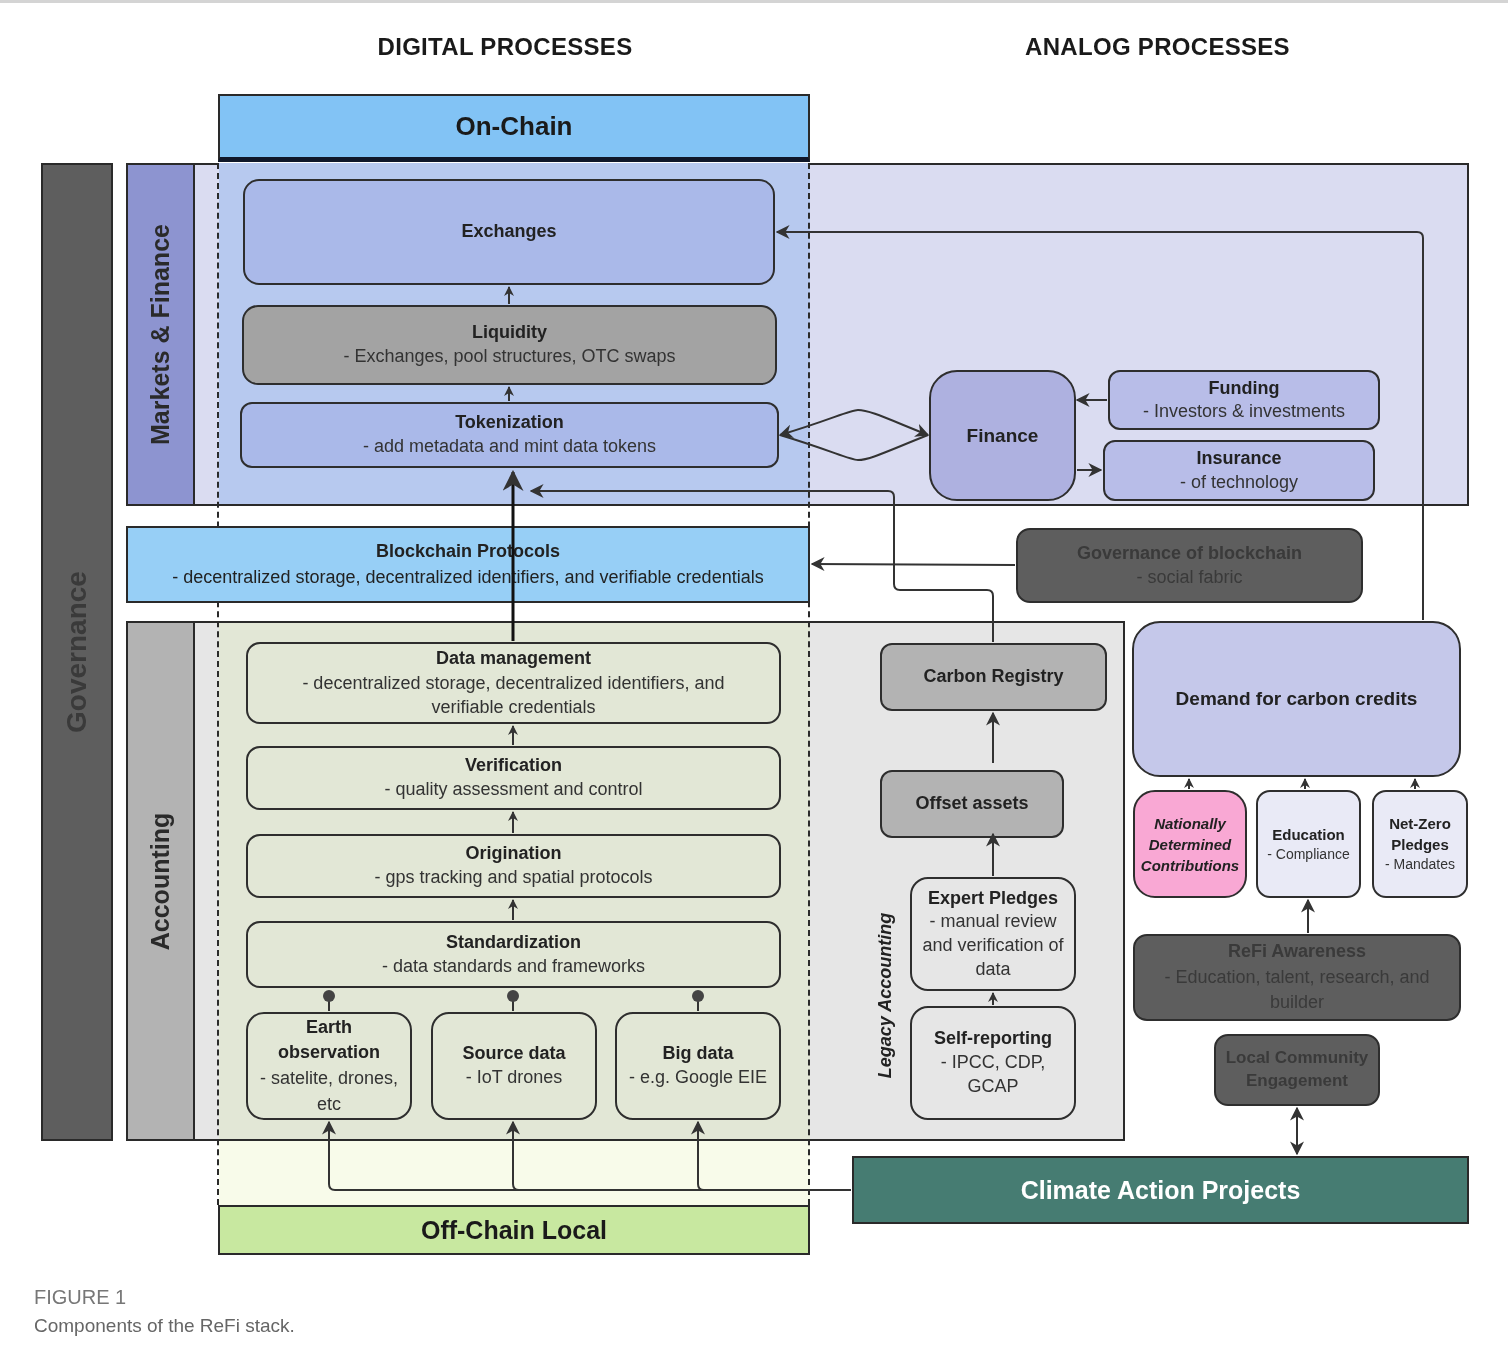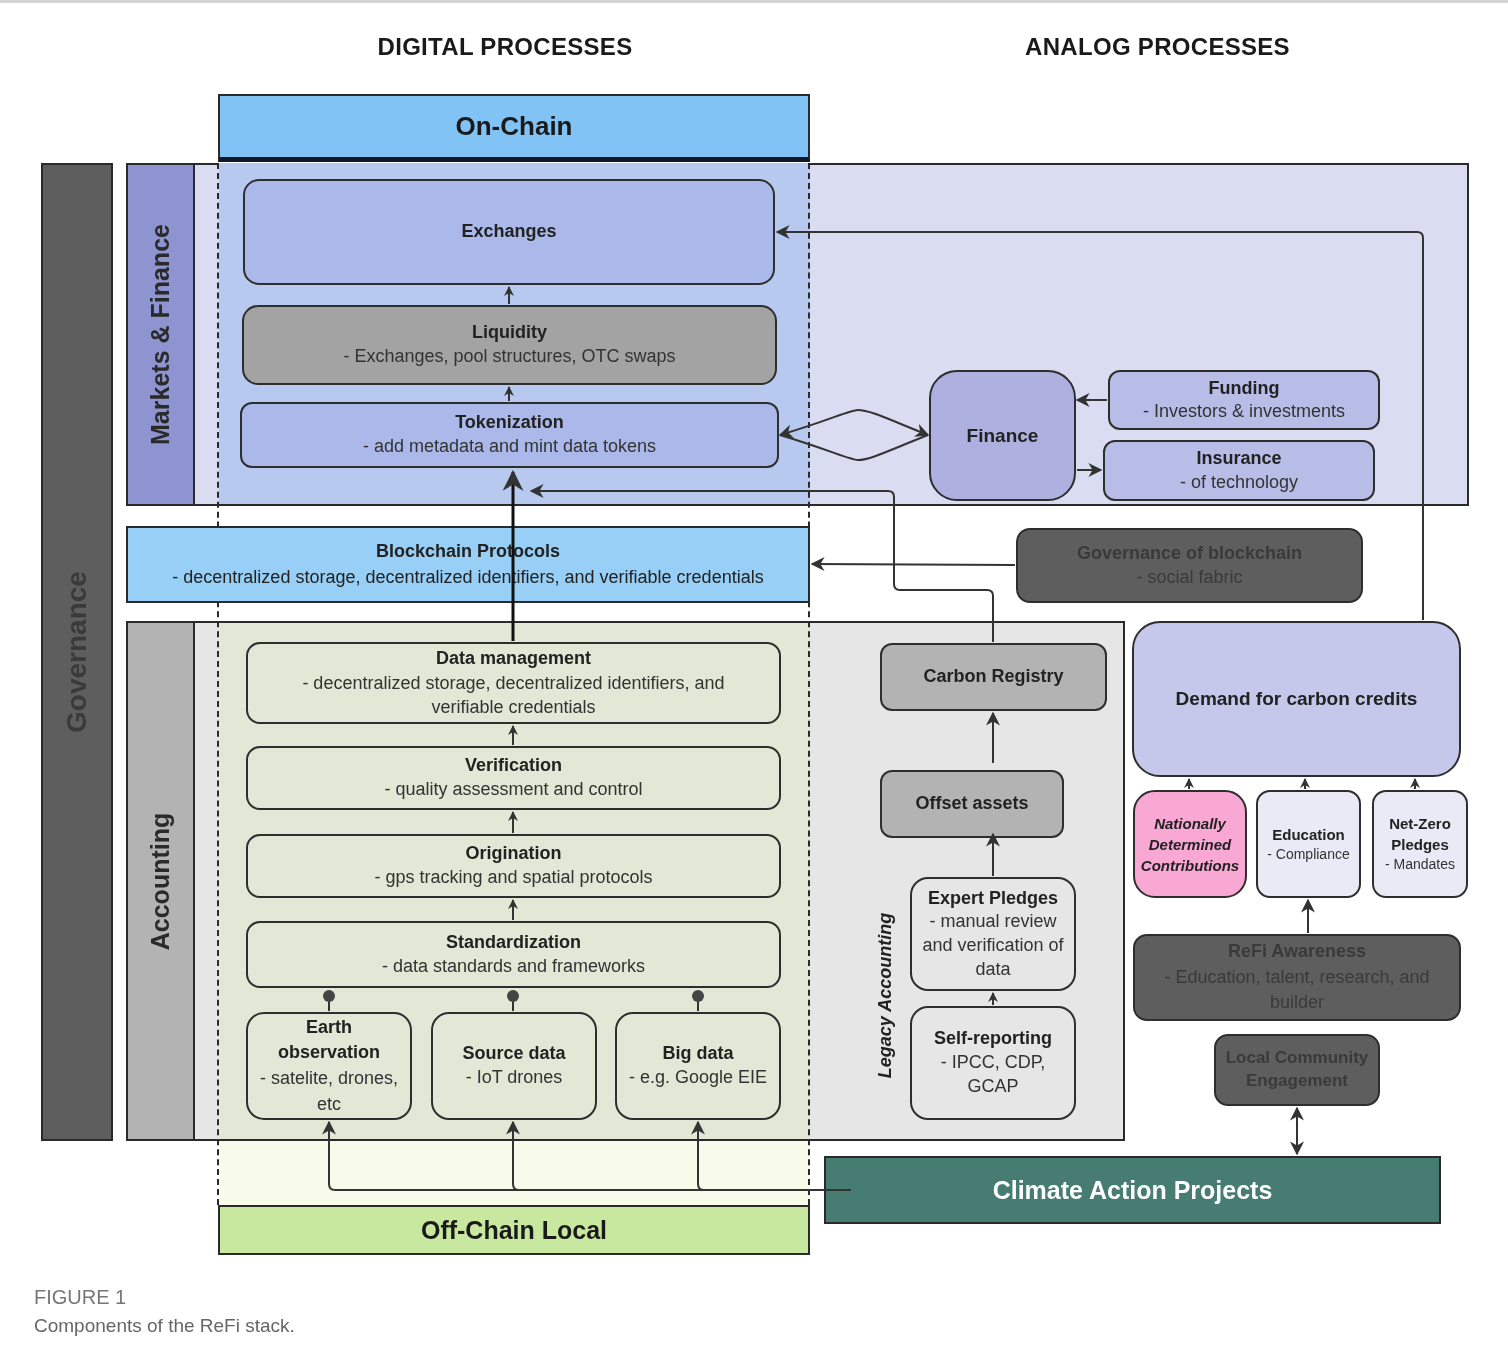--- a/index.html
+++ b/index.html
@@ -152,21 +152,21 @@
 </div>
 
 <div class="abs box" style="left:1133px; top:934px; width:328px; height:87px; background:#5e5e5e; border-radius:14px; line-height:1.42;">
   <span class="t" style="color:#3a3a3a;">ReFi Awareness</span>
   <span class="s" style="color:#3a3a3a; padding:0 12px;">- Education, talent, research, and builder</span>
 </div>
 <div class="abs box" style="left:1214px; top:1034px; width:166px; height:72px; background:#5e5e5e; border-radius:14px; line-height:1.35;">
   <span class="t" style="color:#3a3a3a; font-size:17px; padding:0 6px;">Local Community Engagement</span>
 </div>
 
-<div class="abs band" style="left:824px; top:1156px; width:617px; height:68px; background:#467c72; display:flex; align-items:center; justify-content:center;">
+<div class="abs band" style="left:852px; top:1156px; width:617px; height:68px; background:#467c72; display:flex; align-items:center; justify-content:center;">
   <span style="font-weight:bold; font-size:25px; color:#ffffff;">Climate Action Projects</span>
 </div>
 
 <div class="abs caption-fig" style="left:34px; top:1286px;">FIGURE 1</div>
 <div class="abs caption-text" style="left:34px; top:1315px;">Components of the ReFi stack.</div>
 
 <svg class="overlay" width="1508" height="1370" viewBox="0 0 1508 1370">
   <defs>
     <marker id="ah" viewBox="0 0 10 10" refX="9" refY="5" markerWidth="7" markerHeight="7" orient="auto-start-reverse">
       <path d="M0,0 L10,5 L0,10 L3,5 z" fill="#333"></path>

